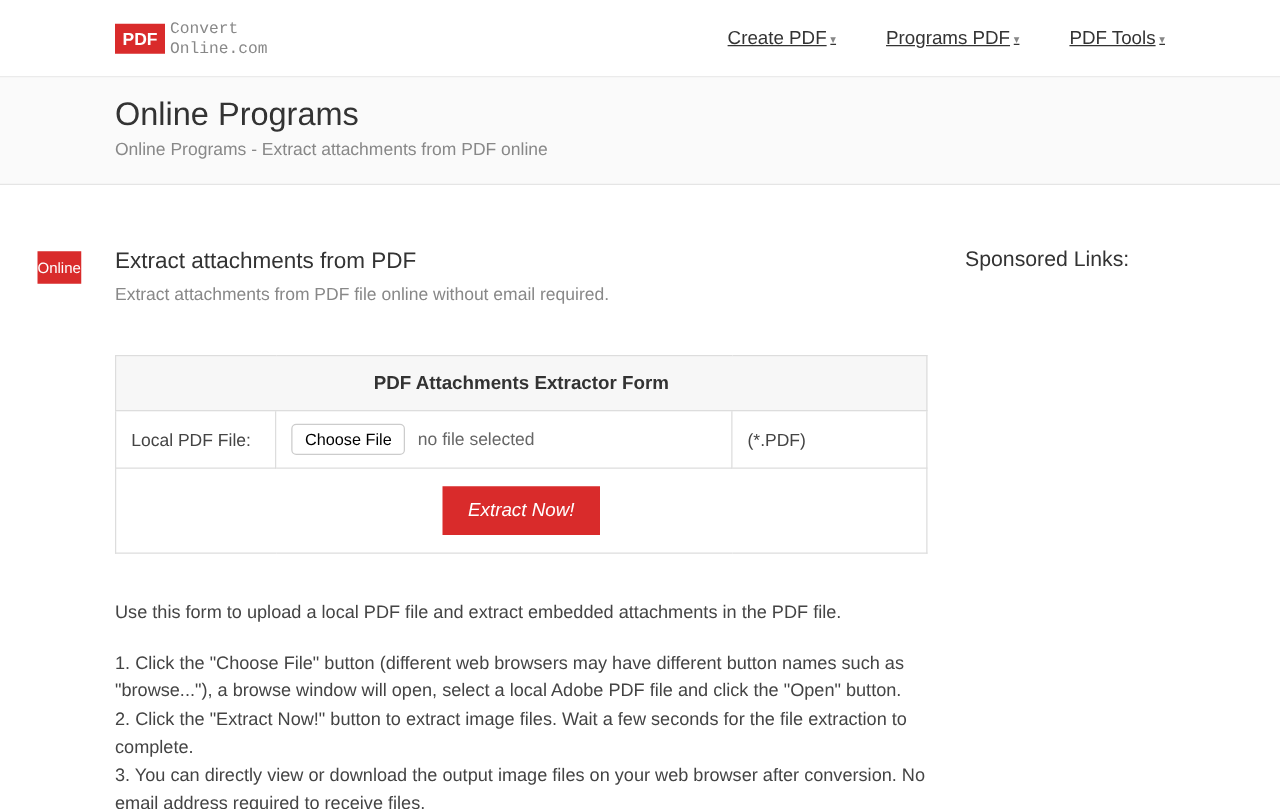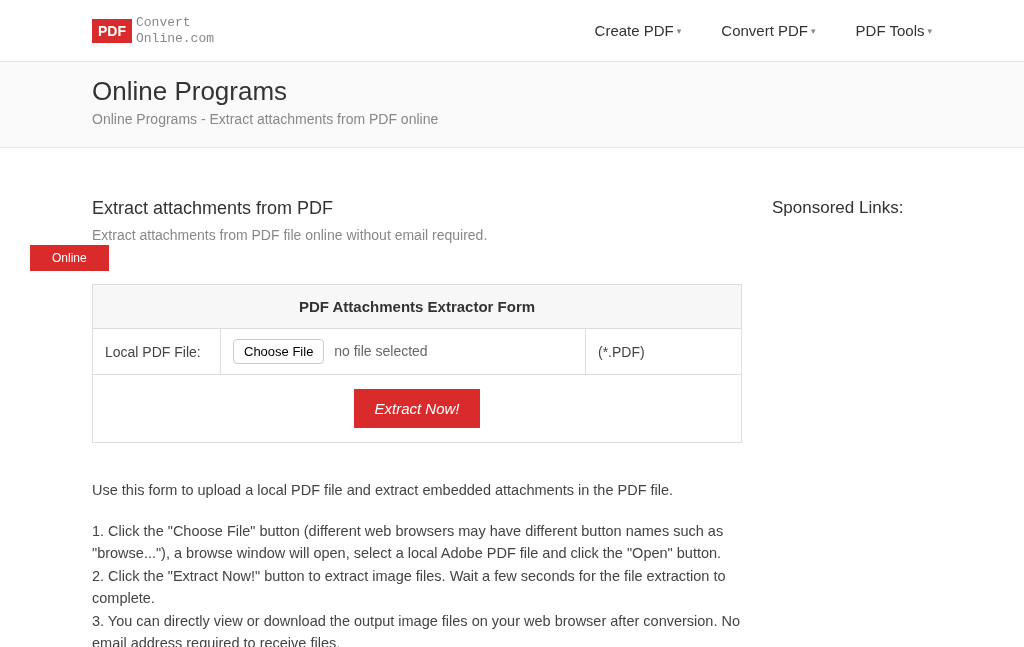--- a/index.html
+++ b/index.html
@@ -40,20 +40,21 @@
     }
     .logo-text {
       color: #888;
       font-size: 13px;
       line-height: 1.2;
       font-family: "Courier New", monospace;
     }
     .nav-menu {
       display: flex;
       gap: 40px;
+      text-decoration: underline;
     }
     .nav-item {
       color: #333;
       font-size: 15px;
       cursor: pointer;
       display: flex;
       align-items: center;
       gap: 3px;
     }
     .chevron-down {
@@ -84,22 +85,21 @@
       flex: 1;
       position: relative;
     }
     .online-badge {
       position: absolute;
       left: -62px;
       top: 3px;
       background: #d92b2b;
       color: #fff;
       font-size: 12px;
-      padding: 6px 22px;
-      margin-top: 44px;
+      padding: 6px 0;
     }
     .page-title {
       font-size: 18px;
       font-weight: 500;
       color: #333;
       margin-bottom: 8px;
     }
     .page-subtitle {
       color: #888;
       font-size: 14px;
@@ -192,21 +192,21 @@
           <div>Convert</div>
           <div>Online.com</div>
         </div>
       </div>
       <div class="nav-menu">
         <div class="nav-item">
           <span>Create PDF</span>
           <span class="chevron-down">▾</span>
         </div>
         <div class="nav-item">
-          <span>Convert PDF</span>
+          <span>Programs PDF</span>
           <span class="chevron-down">▾</span>
         </div>
         <div class="nav-item">
           <span>PDF Tools</span>
           <span class="chevron-down">▾</span>
         </div>
       </div>
     </div>
   </div>
 </div>

